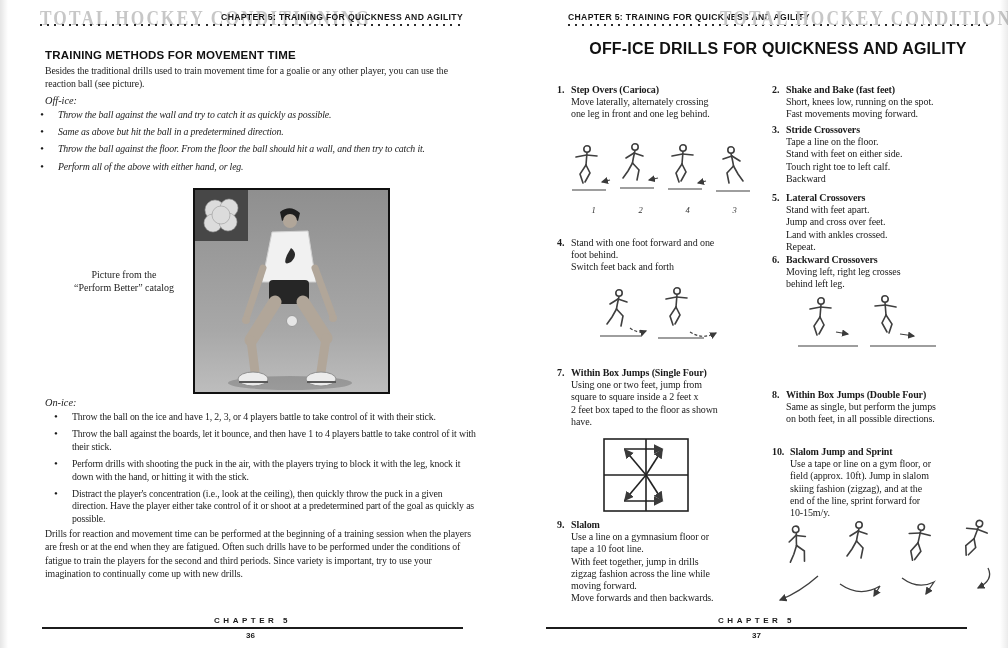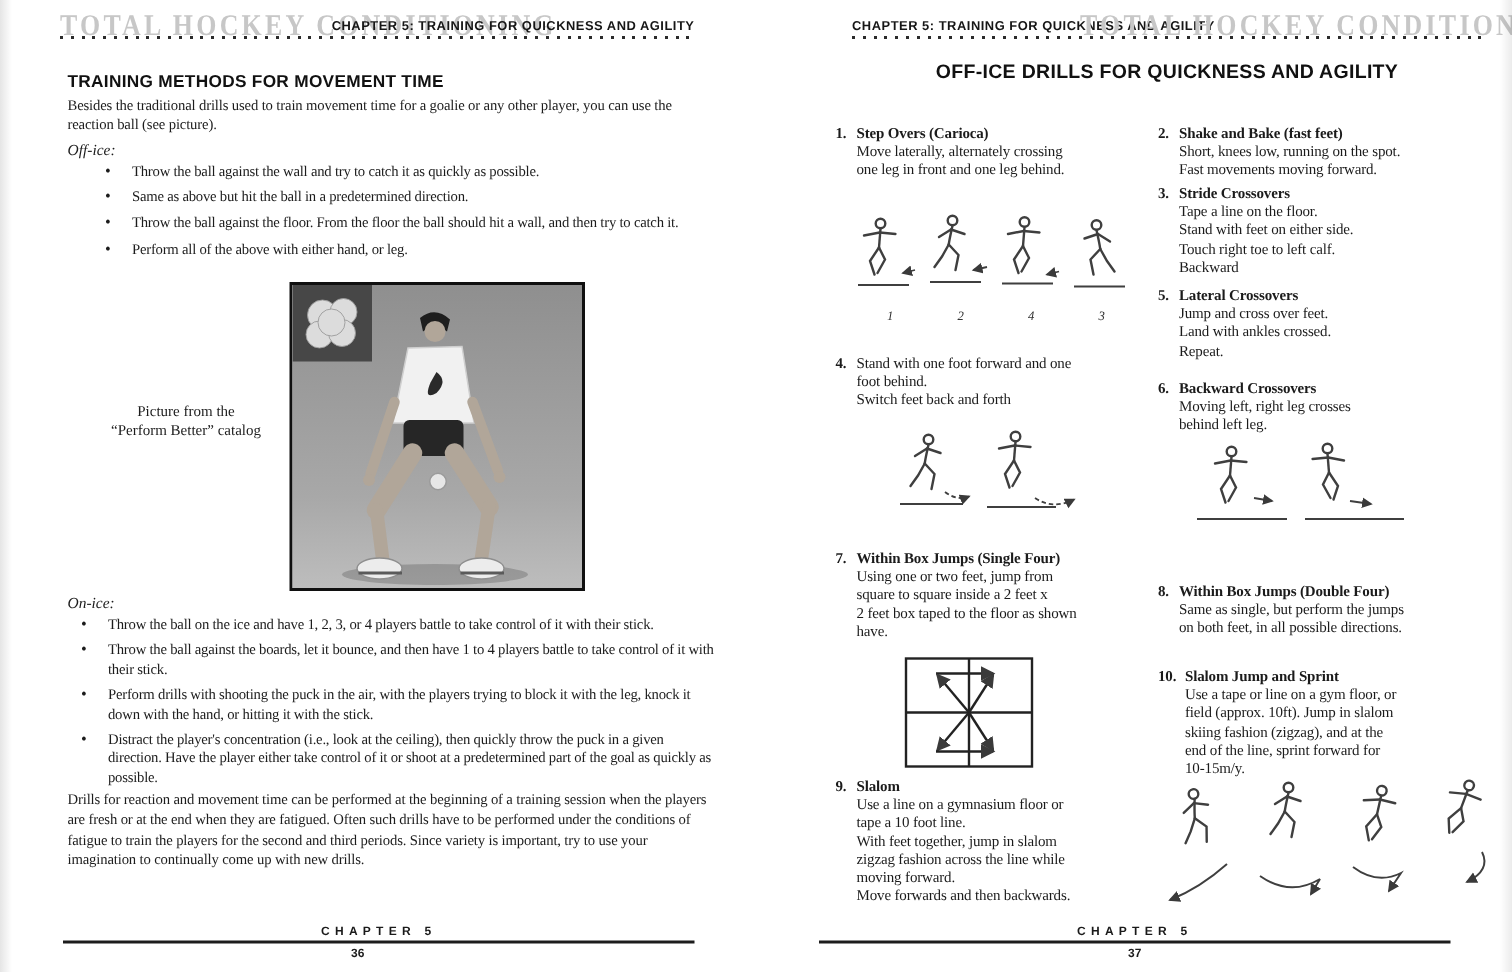--- a/index.html
+++ b/index.html
@@ -23,21 +23,21 @@
   .bullet::before{content:"\2022";position:absolute;left:9px;top:-1px;font-size:11px;}
   .caption{font-size:10px;line-height:13px;text-align:center;}
   
   .photo{border:2px solid #101010;}
   
   .drill{position:absolute;width:218px;font-size:10px;line-height:12.2px;letter-spacing:-.1px;
          padding-left:14px;color:#1b1b1b;}
   .dnum{position:absolute;left:0;top:0;font-weight:bold;}
   .dnum.wide{left:-4px;}
   .dtitle{font-weight:bold;}
-  .pg-title{font-family:"Liberation Sans",sans-serif;font-weight:bold;font-size:13px;
+  .pg-title{font-family:"Liberation Sans",sans-serif;font-weight:bold;font-size:16px;
             letter-spacing:.2px;text-align:center;color:#111;}
   .fig-labels{display:flex;font-style:italic;font-size:8.5px;color:#333;}
   .fig-labels span{width:47px;text-align:center;}
   
   .foot-chap{font-family:"Liberation Sans",sans-serif;font-weight:bold;font-size:8px;
              letter-spacing:3.5px;text-align:center;color:#1a1a1a;}
   .foot-rule{height:2px;background:#1c1c1c;}
   .foot-pg{font-family:"Liberation Sans",sans-serif;font-weight:bold;font-size:8px;text-align:center;}
   .edge{pointer-events:none;}
 </style>
@@ -78,21 +78,21 @@
 
     <div class="abs watermark" style="left:40px;top:7px;">TOTAL HOCKEY CONDITIONING</div>
     <div class="abs dotline" style="left:40px;top:24px;width:423px;"></div>
     <div class="abs chap-label" style="left:150px;top:12px;width:313px;text-align:right;">CHAPTER 5:  TRAINING FOR QUICKNESS AND AGILITY</div>
 
     <div class="abs sec-title" style="left:45px;top:49px;">TRAINING METHODS FOR MOVEMENT TIME</div>
 
     <div class="abs body-par" style="left:45px;top:64px;width:424px;">Besides the traditional drills used to train movement time for a goalie or any other player, you can use the reaction ball (see picture).</div>
 
     <div class="abs ital-head" style="left:45px;top:95px;">Off-ice:</div>
-    <div class="abs bullets" style="left:61px;top:109px;width:434px;">
+    <div class="abs bullets" style="left:31px;top:109px;width:434px;font-style:italic;">
       <div class="bullet">Throw the ball against the wall and try to catch it as quickly as possible.</div>
       <div class="bullet">Same as above but hit the ball in a predetermined direction.</div>
       <div class="bullet">Throw the ball against the floor.  From the floor the ball should hit a wall, and then try to catch it.</div>
       <div class="bullet">Perform all of the above with either hand, or leg.</div>
     </div>
 
     <div class="abs photo" style="left:193px;top:188px;width:193px;height:202px;">
       <svg width="193" height="202" viewBox="0 0 193 202">
         <defs>
           <linearGradient id="gph" x1="0" y1="0" x2="0" y2="1">
@@ -145,21 +145,21 @@
       <div class="bullet">Throw the ball on the ice and have 1, 2, 3, or 4 players battle to take control of it with their stick.</div>
       <div class="bullet">Throw the ball against the boards, let it bounce, and then have 1 to 4 players battle to take control of it with their stick.</div>
       <div class="bullet">Perform drills with shooting the puck in the air, with the players trying to block it with the leg, knock it down with the hand, or hitting it with the stick.</div>
       <div class="bullet">Distract the player's concentration (i.e., look at the ceiling), then quickly throw the puck in a given direction.  Have the player either take control of it or shoot at a predetermined part of the goal as quickly as possible.</div>
     </div>
 
     <div class="abs body-par" style="left:45px;top:527px;width:430px;">Drills for reaction and movement time can be performed at the beginning of a training session when the players are fresh or at the end when they are fatigued.  Often such drills have to be performed under the conditions of fatigue to train the players for the second and third periods.  Since variety is important, try to use your imagination to continually come up with new drills.</div>
 
     <div class="abs foot-chap" style="left:42px;top:616px;width:421px;">CHAPTER 5</div>
     <div class="abs foot-rule" style="left:42px;top:627px;width:421px;"></div>
-    <div class="abs foot-pg" style="left:28px;top:631px;width:421px;">36</div>
+    <div class="abs foot-pg" style="left:40px;top:631px;width:421px;">36</div>
   </div>
 
   <div class="abs" style="left:504px;top:0;width:504px;height:648px;">
 
     <div class="abs chap-label" style="left:64px;top:12px;">CHAPTER 5:  TRAINING FOR QUICKNESS AND AGILITY</div>
     <div class="abs dotline" style="left:64px;top:24px;width:422px;"></div>
     <div class="abs watermark wm-right" style="left:236px;top:7px;width:250px;text-align:right;">TOTAL HOCKEY CONDITIONING</div>
 
     <div class="abs pg-title" style="left:64px;top:40px;width:420px;">OFF-ICE DRILLS FOR QUICKNESS AND AGILITY</div>
 
@@ -228,21 +228,21 @@
         <path d="M44,38 L60,63" marker-end="url(#arr)"></path>
         <path d="M22,64 L60,64" marker-end="url(#arr)"></path>
       </g>
     </svg>
 
     <div class="drill" style="left:53px;top:519px;">
       <span class="dnum">9.</span>
       <div class="dtitle">Slalom</div>
       <div>Use a line on a gymnasium floor or</div>
       <div>tape a 10 foot line.</div>
-      <div>With feet together, jump in slalom</div>
+      <div>With feet together, jump in drills</div>
       <div>zigzag fashion across the line while</div>
       <div>moving forward.</div>
       <div>Move forwards and then backwards.</div>
     </div>
 
     <div class="drill" style="left:268px;top:84px;">
       <span class="dnum">2.</span>
       <div class="dtitle">Shake and Bake (fast feet)</div>
       <div>Short, knees low, running on the spot.</div>
       <div>Fast movements moving forward.</div>
@@ -253,20 +253,21 @@
       <div class="dtitle">Stride Crossovers</div>
       <div>Tape a line on the floor.</div>
       <div>Stand with feet on either side.</div>
       <div>Touch right toe to left calf.</div>
       <div>Backward</div>
     </div>
 
     <div class="drill" style="left:268px;top:192px;">
       <span class="dnum">5.</span>
       <div class="dtitle">Lateral Crossovers</div>
+      <div>Stand with feet apart.</div>
       <div>Jump and cross over feet.</div>
       <div>Land with ankles crossed.</div>
       <div>Repeat.</div>
     </div>
 
     <div class="drill" style="left:268px;top:254px;">
       <span class="dnum">6.</span>
       <div class="dtitle">Backward Crossovers</div>
       <div>Moving left, right leg crosses</div>
       <div>behind left leg.</div>

